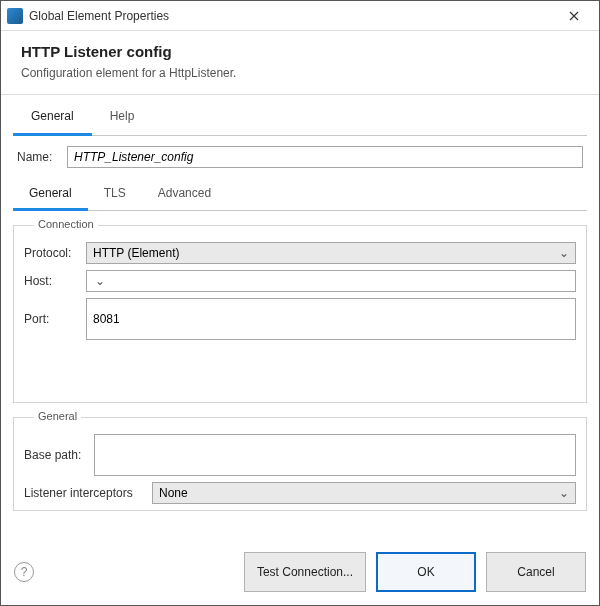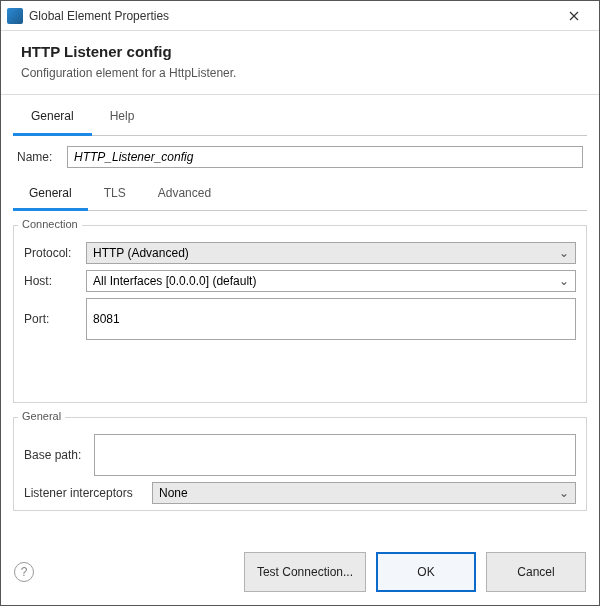--- a/index.html
+++ b/index.html
@@ -24,21 +24,21 @@
     .row { display: flex; align-items: center; margin: 10px 4px; }
     .row label { width: 50px; color: #333; }
     .row.name label { width: 50px; }
     .row input[type=text] { flex: 1; height: 22px; padding: 2px 6px; border: 1px solid #a6a6a6; background: #fff; font-style: italic; }
 
     .tabs2 { display: flex; border-bottom: 1px solid #c8c8c8; margin-top: 2px; }
     .tabs2 .tab { padding: 8px 16px; color: #555; cursor: pointer; }
     .tabs2 .tab.active { color: #222; border-bottom: 3px solid #1e88e5; margin-bottom: -1px; }
 
     .groupbox { border: 1px solid #d4d4d4; margin-top: 14px; padding: 10px 10px 10px 10px; position: relative; }
-    .groupbox .legend { position: absolute; top: -8px; left: 4px; background: #fff; padding: 0 4px; color: #555; font-size: 11px; }
+    .groupbox .legend { position: absolute; top: -8px; left: 20px; background: #fff; padding: 0 4px; color: #555; font-size: 11px; }
 
     .frow { display: flex; align-items: center; margin: 6px 0; }
     .frow .flabel { width: 62px; color: #333; }
     .select, .combo { flex: 1; display: flex; align-items: center; justify-content: space-between; height: 22px; padding: 0 4px 0 6px; border: 1px solid #a6a6a6; background: #e9e9e9; cursor: pointer; }
     .combo { background: #fff; }
     .chev { width: 14px; text-align: center; color: #555; }
     .tinput { flex: 1; height: 22px; padding: 20px 6px; border: 1px solid #a6a6a6; background: #fff; }
 
     .groupbox.conn { height: 178px; }
     .groupbox.gen { margin-top: 14px; height: 94px; }
@@ -86,28 +86,27 @@
     <div class="tab active">General</div>
     <div class="tab">TLS</div>
     <div class="tab">Advanced</div>
   </div>
 
   <div class="groupbox conn">
     <div class="legend">Connection</div>
     <div class="frow">
       <div class="flabel">Protocol:</div>
       <div class="select">
-        <span>HTTP (Advanced)</span>
+        <span>HTTP (Element)</span>
         <span class="chev">⌄</span>
       </div>
     </div>
     <div class="frow">
       <div class="flabel">Host:</div>
       <div class="combo">
-        <span>All Interfaces [0.0.0.0] (default)</span>
         <span class="chev">⌄</span>
       </div>
     </div>
     <div class="frow">
       <div class="flabel">Port:</div>
       <input class="tinput" type="text" value="8081" style="">
     </div>
   </div>
 
   <div class="groupbox gen">

